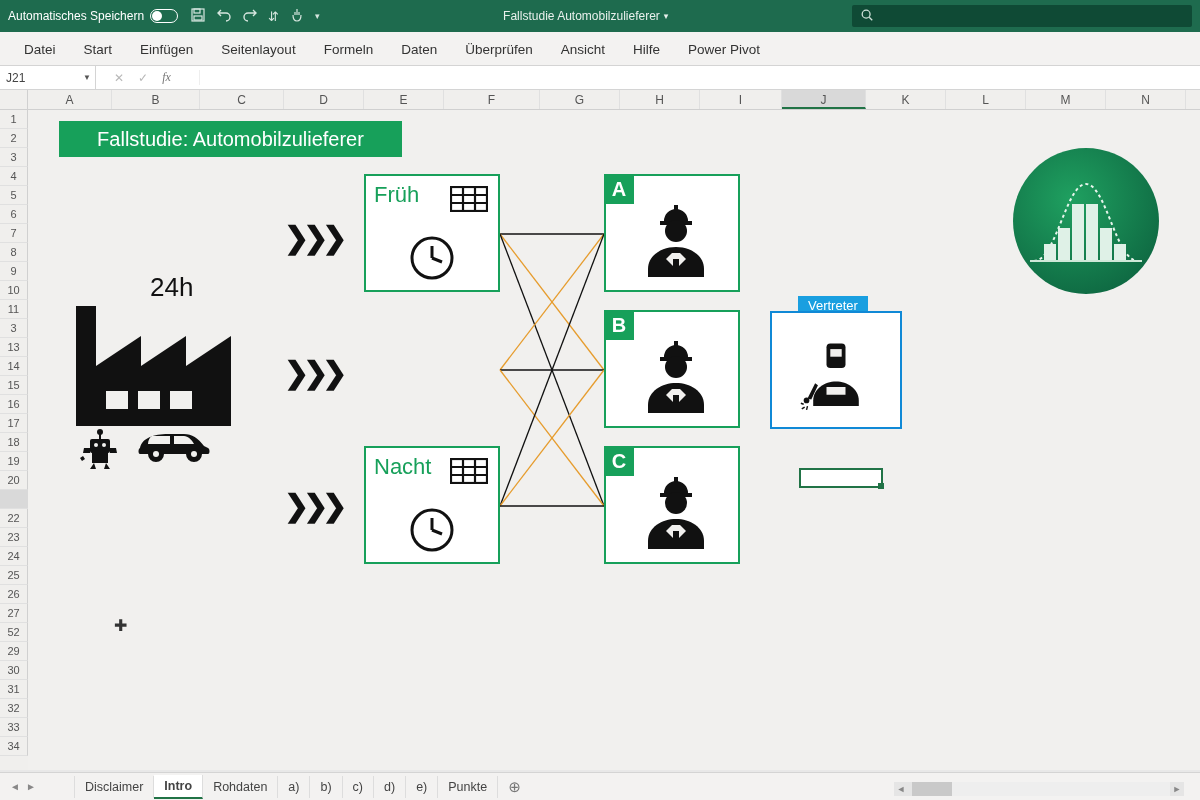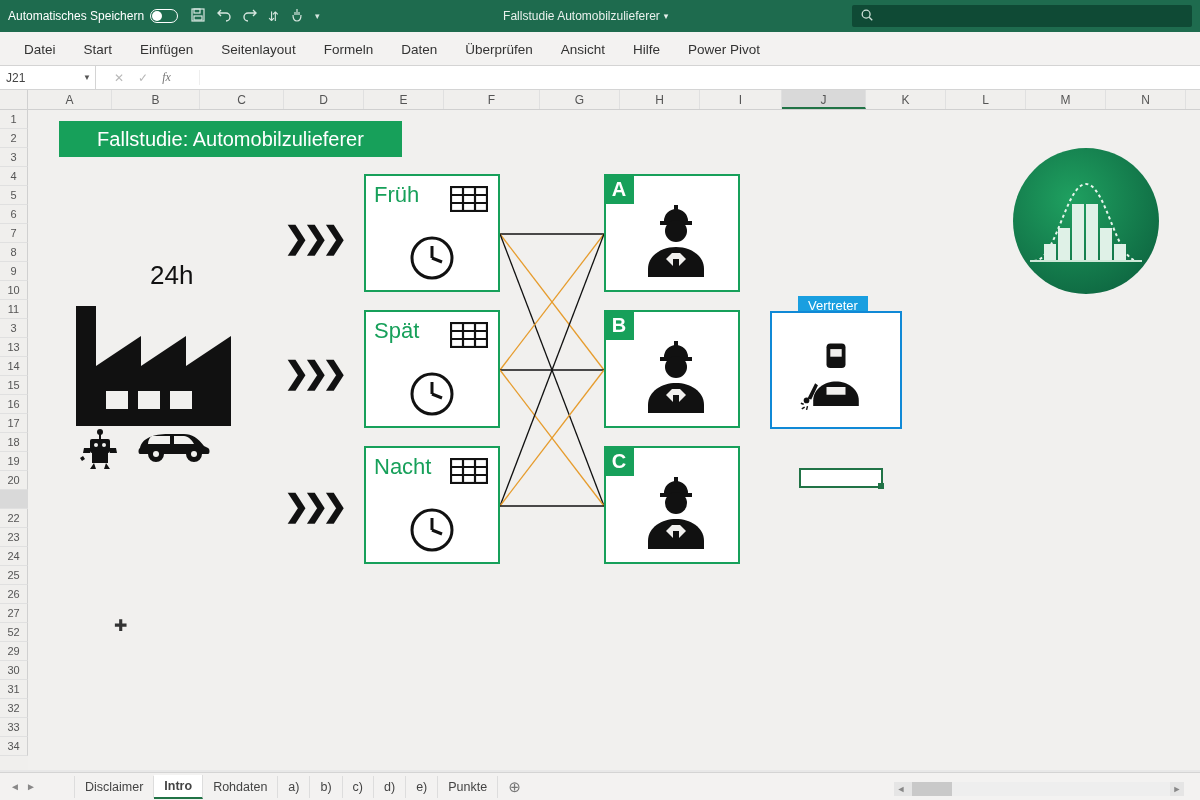--- a/index.html
+++ b/index.html
@@ -38,21 +38,21 @@
 .rh { height: 19.0px; font-size: 11px; color: #555; text-align: center; border-bottom: 1px solid #e0e0e0; border-right: 1px solid #d0d0d0; line-height: 19px; }
 .rh.sel { background: #d9d9d9; border-right: 2px solid #217346; padding-left: 39px; }
 
 .canvas { position: absolute; left: 28px; top: 20px; right: 0; bottom: 0; background: #f1f0ee; }
 
 
 .banner { position: absolute; left: 31px; top: 11px; width: 343px; height: 36px; background: #17a05a; color: #fff; font-size: 20px; display: flex; align-items: center; justify-content: center; }
 
 
 .factory { position: absolute; left: 48px; top: 146px; color: #111; }
-.factory .lbl24 { position: absolute; left: 74px; top: 4px; font-size: 26px; font-weight: 500; }
+.factory .lbl24 { position: absolute; left: 74px; top: 16px; font-size: 26px; font-weight: 500; }
 .factory-shape { position: absolute; top: 40px; left: 0; }
 .robot-car { position: absolute; left: 52px; top: 318px; display: flex; gap: 14px; }
 
 
 .chevrons { position: absolute; color: #111; font-size: 30px; font-weight: 900; letter-spacing: -6px; line-height: 1;}
 .chev1 { left: 256px; top: 113px; }
 .chev2 { left: 256px; top: 248px; }
 .chev3 { left: 256px; top: 381px; }
 
 
@@ -289,35 +289,20 @@
           <line x1="1" y1="17" x2="37" y2="17"></line>
           <line x1="13" y1="1" x2="13" y2="25"></line>
           <line x1="25" y1="1" x2="25" y2="25"></line>
         </svg>
       <svg class="clock" width="48" height="48" viewBox="0 0 48 48" fill="none" stroke="#111" stroke-width="3">
           <circle cx="24" cy="24" r="20"></circle>
           <line x1="24" y1="24" x2="24" y2="12"></line>
           <line x1="24" y1="24" x2="34" y2="28"></line>
         </svg>
     </div>
-    <div class="shift-box shift2">
-      <span class="name">Spät</span>
-      <svg class="grid-icon" width="38" height="26" viewBox="0 0 38 26" fill="none" stroke="#111" stroke-width="2.2">
-          <rect x="1" y="1" width="36" height="24"></rect>
-          <line x1="1" y1="9" x2="37" y2="9"></line>
-          <line x1="1" y1="17" x2="37" y2="17"></line>
-          <line x1="13" y1="1" x2="13" y2="25"></line>
-          <line x1="25" y1="1" x2="25" y2="25"></line>
-        </svg>
-      <svg class="clock" width="48" height="48" viewBox="0 0 48 48" fill="none" stroke="#111" stroke-width="3">
-          <circle cx="24" cy="24" r="20"></circle>
-          <line x1="24" y1="24" x2="24" y2="12"></line>
-          <line x1="24" y1="24" x2="34" y2="28"></line>
-        </svg>
-    </div>
     <div class="shift-box shift3">
       <span class="name">Nacht</span>
       <svg class="grid-icon" width="38" height="26" viewBox="0 0 38 26" fill="none" stroke="#111" stroke-width="2.2">
           <rect x="1" y="1" width="36" height="24"></rect>
           <line x1="1" y1="9" x2="37" y2="9"></line>
           <line x1="1" y1="17" x2="37" y2="17"></line>
           <line x1="13" y1="1" x2="13" y2="25"></line>
           <line x1="25" y1="1" x2="25" y2="25"></line>
         </svg>
       <svg class="clock" width="48" height="48" viewBox="0 0 48 48" fill="none" stroke="#111" stroke-width="3">

